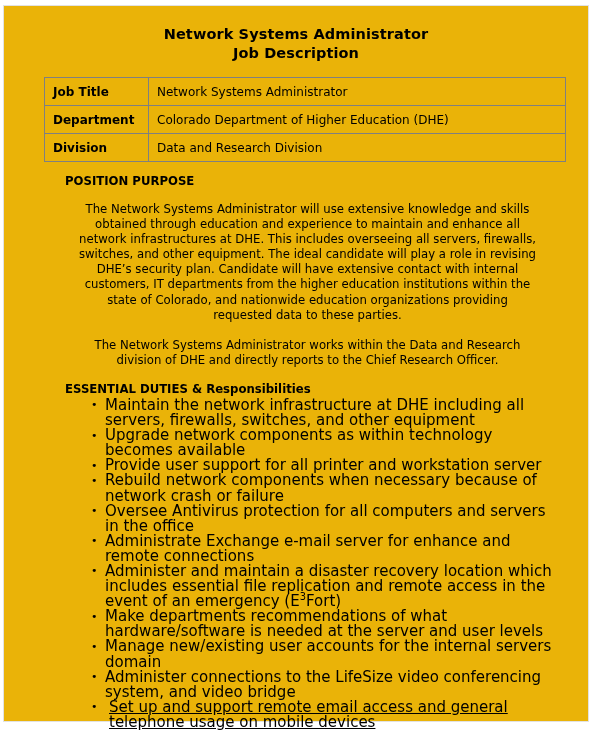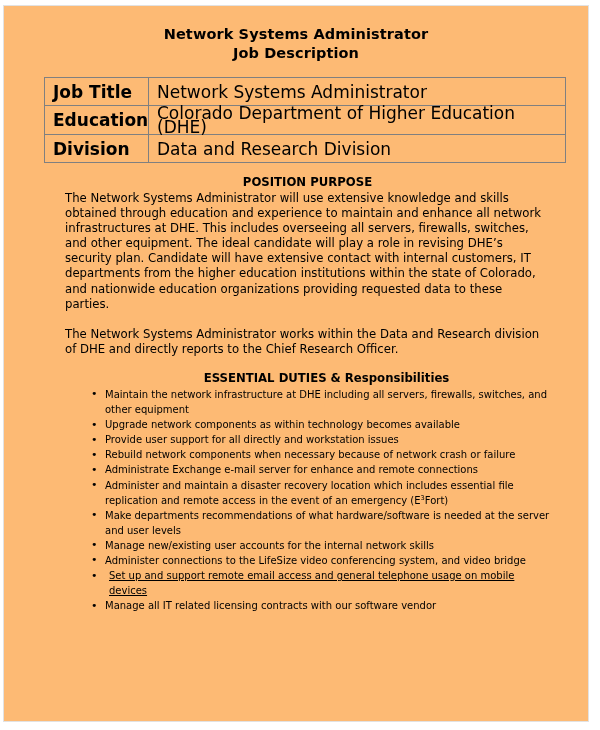--- a/index.html
+++ b/index.html
@@ -13,21 +13,21 @@
     font-family: "DejaVu Sans", "Liberation Sans", sans-serif;
     color: #000000;
     overflow: hidden;
   }
   .page {
     position: relative;
     width: 586px;
     height: 717px;
     margin: 5px 0 0 3px;
     border: 1px solid #e2e2e2;
-    background: #fdba74;
+    background: #eab308;
     box-sizing: border-box;
   }
   .page-inner {
     padding: 0;
   }
 
   
   .doc-title {
     text-align: center;
     font-weight: bold;
@@ -45,21 +45,21 @@
   .info-table {
     border-collapse: collapse;
     width: 522px;
     margin: 14px 0 0 40px;
     table-layout: fixed;
   }
   .info-table td {
     border: 1px solid #808080;
     height: 27px;
     padding: 0 0 0 8px;
-    font-size: 17px;
+    font-size: 12px;
     vertical-align: middle;
     line-height: 14px;
   }
   .info-table td.label {
     width: 95px;
     font-weight: bold;
   }
   .info-table td.value {
     font-weight: normal;
   }
@@ -67,49 +67,47 @@
   
   .section {
     margin: 0;
     padding: 0 38px 0 61px;
   }
   .section-heading {
     font-weight: bold;
     font-size: 11.7px;
     line-height: 15px;
     margin: 12px 0 1px 0;
-    text-align: center;
   }
   .para {
     font-size: 11.7px;
     line-height: 15.1px;
-    margin: 0;
-    text-align: left;
+    margin: 13px;
+    text-align: center;
   }
   .para + .para {
     margin-top: 15px;
   }
 
   
   .duties-heading {
     font-weight: bold;
     font-size: 11.7px;
     line-height: 15px;
     margin: 14px 0 1px 0;
     padding: 0 0 0 61px;
-    text-align: center;
   }
   ul.duties {
     list-style: none;
     margin: 0;
     padding: 0 34px 0 87px;
   }
   ul.duties > li {
     position: relative;
-    font-size: 10px;
+    font-size: 15px;
     line-height: 15.1px;
     padding: 0 0 0 14px;
     margin: 0;
   }
   ul.duties > li::before {
     content: "\2022";
     position: absolute;
     left: 0;
     top: -0.5px;
     font-size: 11px;
@@ -136,45 +134,46 @@
       <span class="line">Job Description</span>
     </div>
 
     <table class="info-table">
       <tbody>
         <tr>
           <td class="label">Job Title</td>
           <td class="value">Network Systems Administrator</td>
         </tr>
         <tr>
-          <td class="label">Education</td>
+          <td class="label">Department</td>
           <td class="value">Colorado Department of Higher Education (DHE)</td>
         </tr>
         <tr>
           <td class="label">Division</td>
           <td class="value">Data and Research Division</td>
         </tr>
       </tbody>
     </table>
 
     <div class="section">
       <div class="section-heading">POSITION PURPOSE</div>
       <p class="para">The Network Systems Administrator will use extensive knowledge and skills obtained through education and experience to maintain and enhance all network infrastructures at DHE. This includes overseeing all servers, firewalls, switches, and other equipment. The ideal candidate will play a role in revising DHE’s security plan. Candidate will have extensive contact with internal customers, IT departments from the higher education institutions within the state of Colorado, and nationwide education organizations providing requested data to these parties.</p>
       <p class="para">The Network Systems Administrator works within the Data and Research division of DHE and directly reports to the Chief Research Officer.</p>
     </div>
 
     <div class="duties-heading">ESSENTIAL DUTIES &amp; Responsibilities</div>
     <ul class="duties">
         <li>Maintain the network infrastructure at DHE including all servers, firewalls, switches, and other equipment</li>
         <li>Upgrade network components as within technology becomes available</li>
-        <li>Provide user support for all directly and workstation issues</li>
+        <li>Provide user support for all printer and workstation server</li>
         <li>Rebuild network components when necessary because of network crash or failure</li>
+        <li>Oversee Antivirus protection for all computers and servers in the office</li>
         <li>Administrate Exchange e-mail server for enhance and remote connections</li>
         <li>Administer and maintain a disaster recovery location which includes essential file replication and remote access in the event of an emergency (E<sup>3</sup>Fort)</li>
         <li>Make departments recommendations of what hardware/software is needed at the server and user levels</li>
-        <li>Manage new/existing user accounts for the internal network skills</li>
+        <li>Manage new/existing user accounts for the internal servers domain</li>
         <li>Administer connections to the LifeSize video conferencing system, and video bridge</li>
         <li class="extra-indent">Set up and support remote email access and general telephone usage on mobile devices</li>
         <li>Manage all IT related licensing contracts with our software vendor</li>
       </ul>
 
   </div>
 </div>
 
 </body></html>

